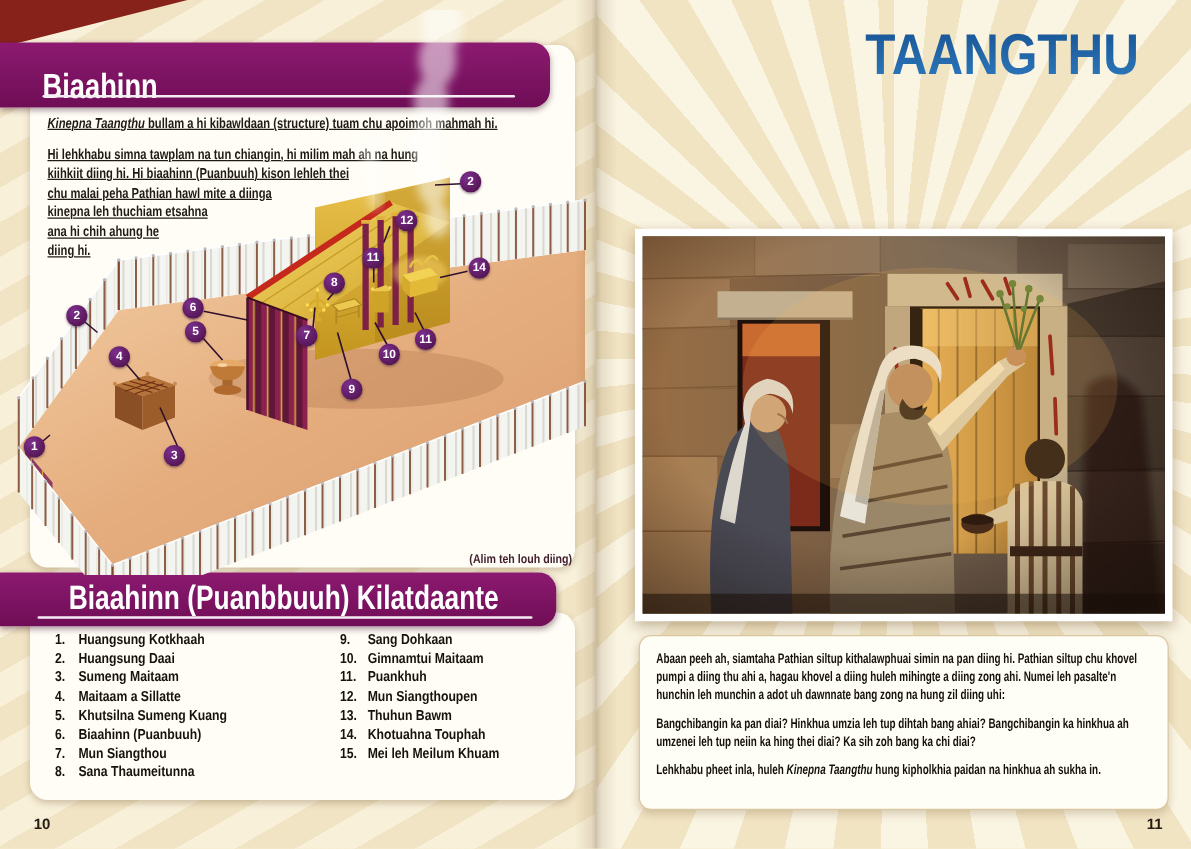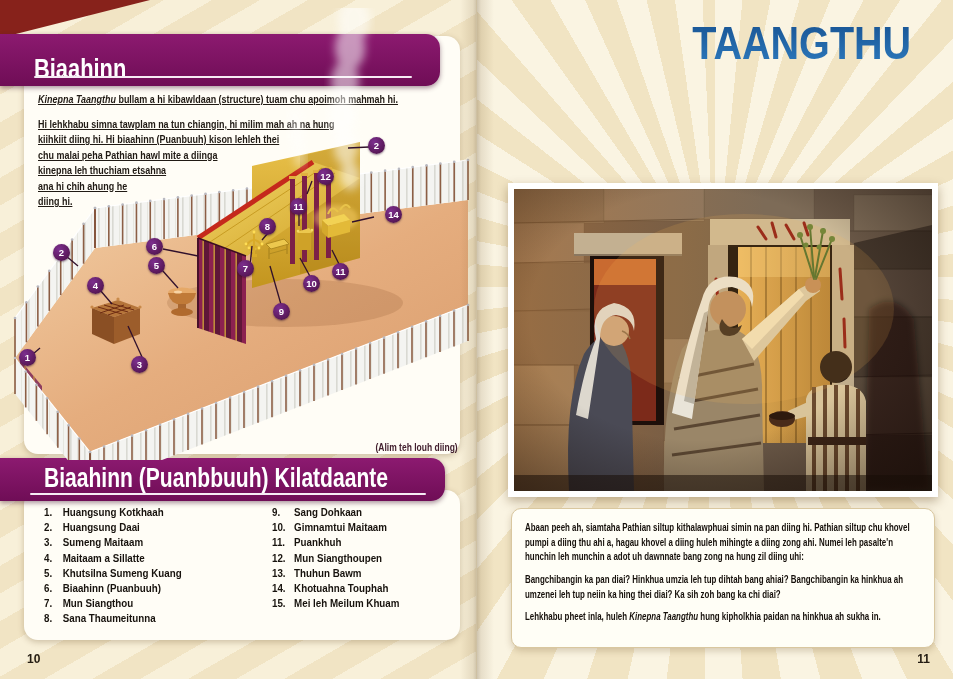--- a/index.html
+++ b/index.html
@@ -13,21 +13,21 @@
     border-top:38px solid #87221b;border-right:150px solid transparent;z-index:1;}
   .panel{background:#fffdf6;border-radius:14px;box-shadow:0 2px 6px rgba(90,60,20,.28);position:absolute;}
   .panel-top{left:24px;top:36px;width:436px;height:418px;z-index:2;}
   .panel-list{left:24px;top:490px;width:436px;height:150px;z-index:2;}
   .banner{position:absolute;left:0;background:linear-gradient(180deg,#8c1a70 0%,#6f0d56 100%);
     color:#fff;border-radius:0 14px 14px 0;box-shadow:0 2px 5px rgba(60,15,45,.45);z-index:3;}
   .banner1{top:34px;width:440px;height:52px;}
   .banner2{top:458px;width:445px;height:43px;}
   .banner h2{margin:0;font-weight:bold;color:#fff;white-space:nowrap;}
   .banner1 h2{padding:19px 0 0 34px;font-size:28px;}
-  .banner2 h2{padding:5px 0 0 44px;font-size:27px;}
+  .banner2 h2{padding:5px 0 0 55px;font-size:27px;}
   .cond{transform:scaleX(.78);transform-origin:0 0;display:inline-block;}
   .banner .rule{position:absolute;height:2px;background:#f6ecf4;border-radius:1px;}
   .banner1 .rule{left:34px;width:378px;bottom:8px;}
   .banner2 .rule{left:30px;width:396px;bottom:6px;}
 
   .intro{position:absolute;left:38px;top:92px;z-index:5;color:#201a14;text-decoration:underline;}
   .intro .p1,.intro .p2{font-size:11.5px;font-weight:bold;line-height:1.35;width:470px;
     transform:scaleX(.78);transform-origin:0 0;margin:0;}
   .intro .p1{margin-bottom:9px;}
   .intro .p2{white-space:pre-line;}
@@ -425,21 +425,21 @@
         <div class="marker" style="left: 87px; top: 277px;">4</div>
         <div class="marker" style="left: 148px; top: 257px;">5</div>
         <div class="marker" style="left: 146px; top: 238px;">6</div>
         <div class="marker" style="left: 237px; top: 260px;">7</div>
         <div class="marker" style="left: 259px; top: 218px;">8</div>
         <div class="marker" style="left: 273px; top: 303px;">9</div>
         <div class="marker" style="left: 303px; top: 275px;">10</div>
         <div class="marker" style="left: 290px; top: 198px;">11</div>
         <div class="marker" style="left: 317px; top: 168px;">12</div>
         <div class="marker" style="left: 332px; top: 263px;">11</div>
-        <div class="marker" style="left: 385px; top: 206px;">14</div>
+        <div class="marker" style="left: 375px; top: 206px;">14</div>
         <div class="marker" style="left: 368px; top: 137px;">2</div>
       </div>
 
     <div class="caption">(Alim teh louh diing)</div>
 
     <div class="banner banner2">
       <h2><span class="cond">Biaahinn (Puanbbuuh) Kilatdaante</span></h2>
       <div class="rule"></div>
     </div>
 

